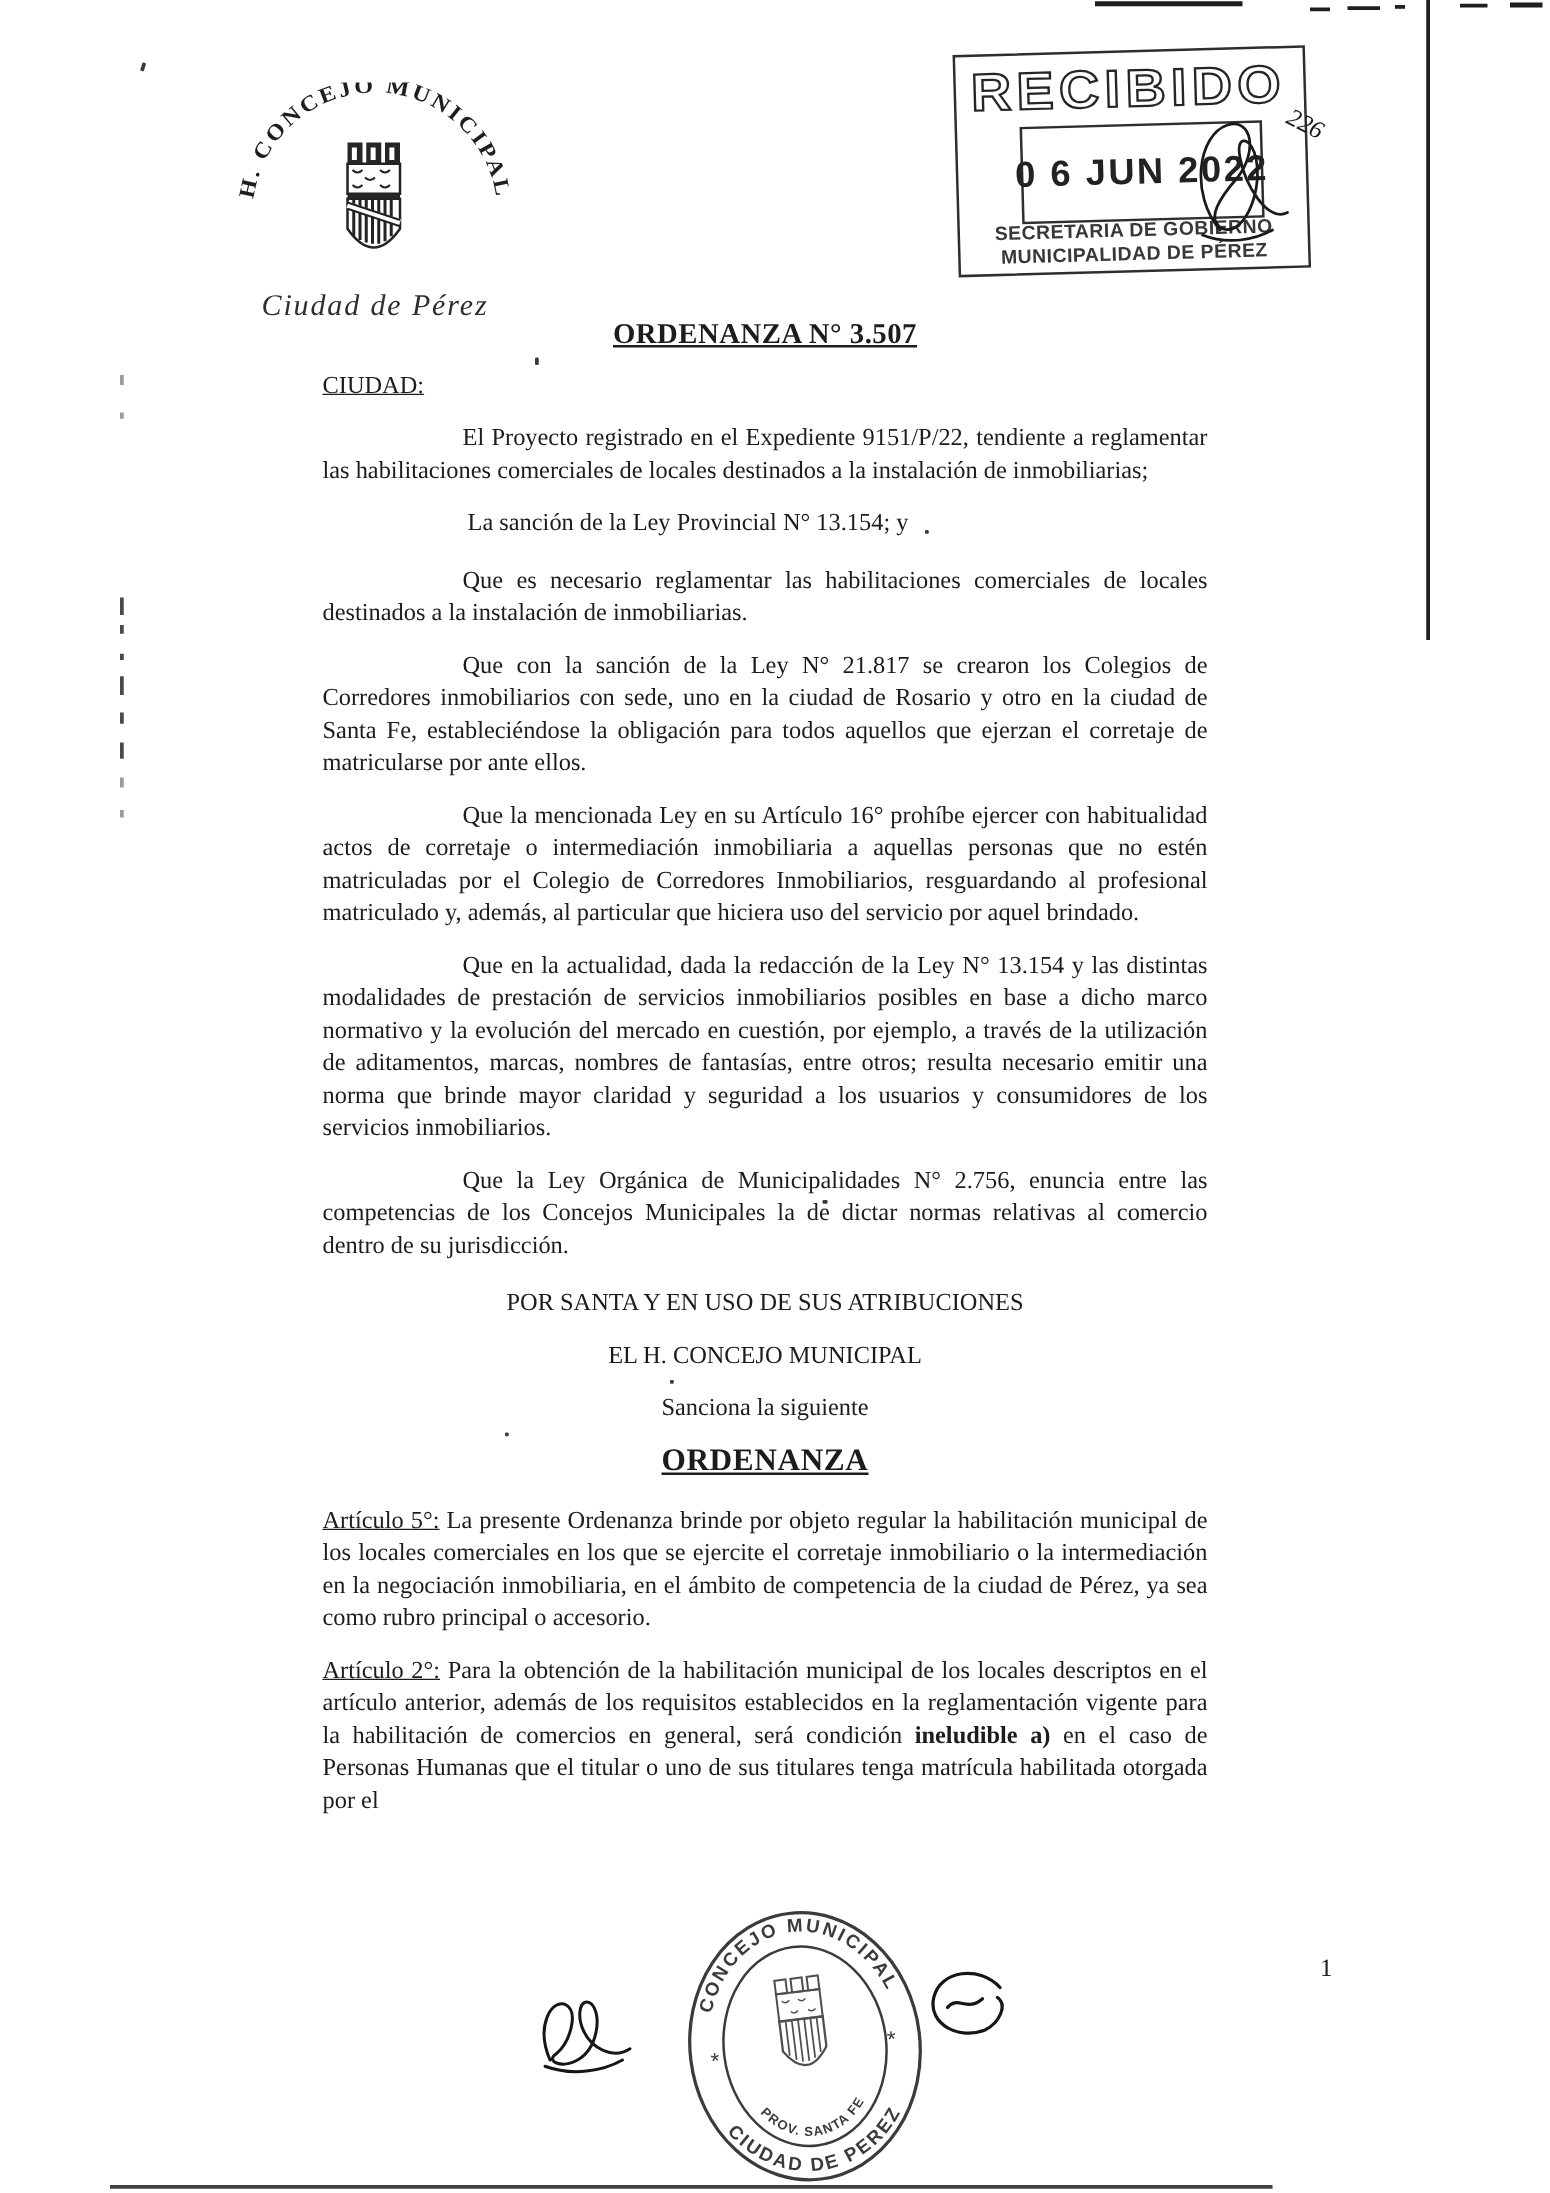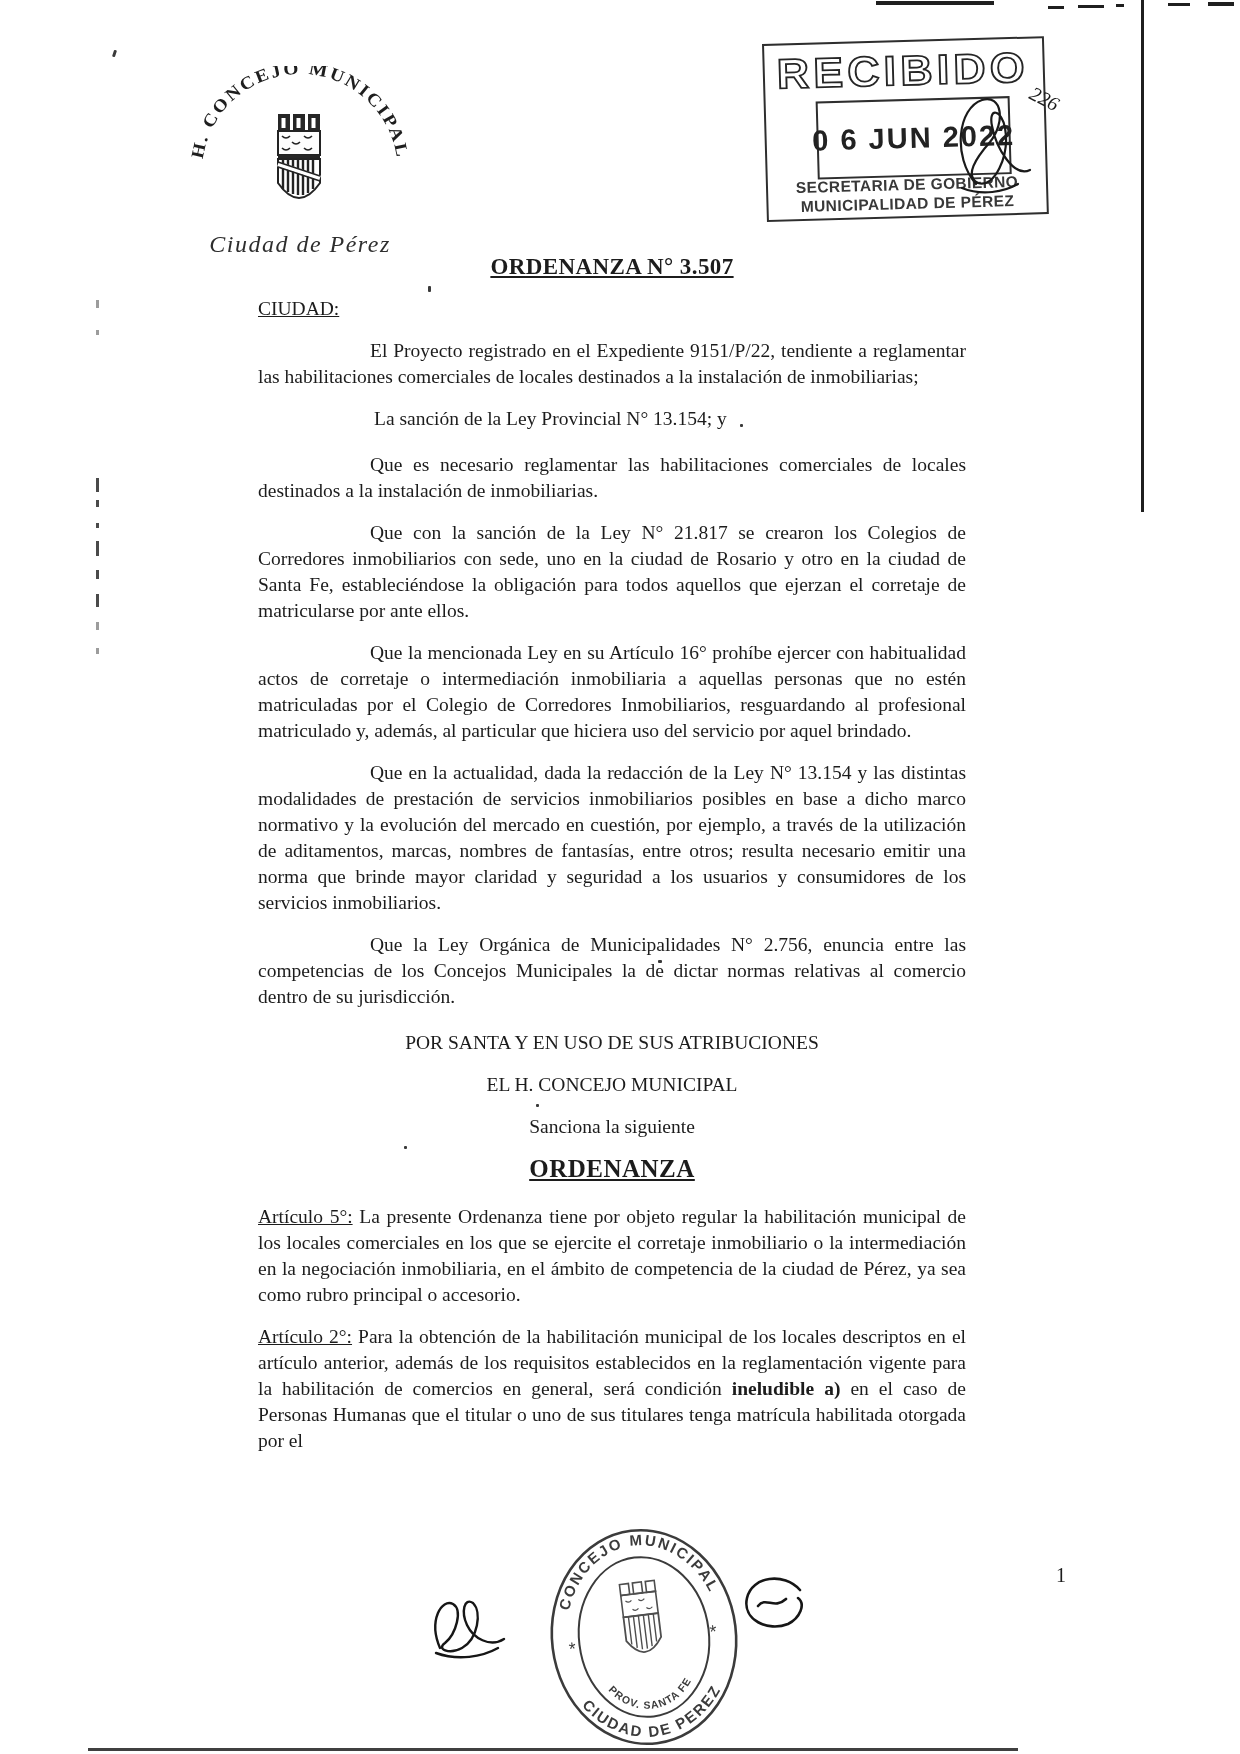--- a/index.html
+++ b/index.html
@@ -112,21 +112,21 @@
   <p class="indent">Que con la sanción de la Ley N° 21.817 se crearon los Colegios de Corredores inmobiliarios con sede, uno en la ciudad de Rosario y otro en la ciudad de Santa Fe, estableciéndose la obligación para todos aquellos que ejerzan el corretaje de matricularse por ante ellos.</p>
   <p class="indent">Que la mencionada Ley en su Artículo 16° prohíbe ejercer con habitualidad actos de corretaje o intermediación inmobiliaria a aquellas personas que no estén matriculadas por el Colegio de Corredores Inmobiliarios, resguardando al profesional matriculado y, además, al particular que hiciera uso del servicio por aquel brindado.</p>
   <p class="indent">Que en la actualidad, dada la redacción de la Ley N° 13.154 y las distintas modalidades de prestación de servicios inmobiliarios posibles en base a dicho marco normativo y la evolución del mercado en cuestión, por ejemplo, a través de la utilización de aditamentos, marcas, nombres de fantasías, entre otros; resulta necesario emitir una norma que brinde mayor claridad y seguridad a los usuarios y consumidores de los servicios inmobiliarios.</p>
   <p class="indent gap-lg">Que la Ley Orgánica de Municipalidades N° 2.756, enuncia entre las competencias de los Concejos Municipales la de dictar normas relativas al comercio dentro de su jurisdicción.</p>
 
   <p class="center">POR SANTA Y EN USO DE SUS ATRIBUCIONES</p>
   <p class="center">EL H. CONCEJO MUNICIPAL</p>
   <p class="center">Sanciona la siguiente</p>
   <p class="center gap-lg"><span class="b u" style="font-size:25px;letter-spacing:.5px;">ORDENANZA</span></p>
 
-  <p><span class="u">Artículo 5°:</span><span> La presente Ordenanza tiene por objeto regular la habilitación municipal de los locales comerciales en los que se ejercite el corretaje inmobiliario o la intermediación en la negociación inmobiliaria, en el ámbito de competencia de la ciudad de Pérez, ya sea como rubro principal o accesorio.</span></p>
+  <p><span class="u">Artículo 5°:</span><span> La presente Ordenanza brinde por objeto regular la habilitación municipal de los locales comerciales en los que se ejercite el corretaje inmobiliario o la intermediación en la negociación inmobiliaria, en el ámbito de competencia de la ciudad de Pérez, ya sea como rubro principal o accesorio.</span></p>
 
   <p><span class="u">Artículo 2°:</span><span> Para la obtención de la habilitación municipal de los locales descriptos en el artículo anterior, además de los requisitos establecidos en la reglamentación vigente para la habilitación de comercios en general, será condición </span><span class="b">ineludible a)</span><span> en el caso de Personas Humanas que el titular o uno de sus titulares tenga matrícula habilitada otorgada por el</span></p>
 </div>
 
 <svg class="seal" viewBox="0 0 196 226">
   <defs>
     <path id="sealTop" d="M 21 113 A 77 92 0 0 1 175 113" fill="none"></path>
     <path id="sealBottom" d="M 9 111 A 89 102 0 0 0 187 111" fill="none"></path>
     <path id="sealInner" d="M 44 122 A 54 63 0 0 0 152 122" fill="none"></path>
   </defs>

